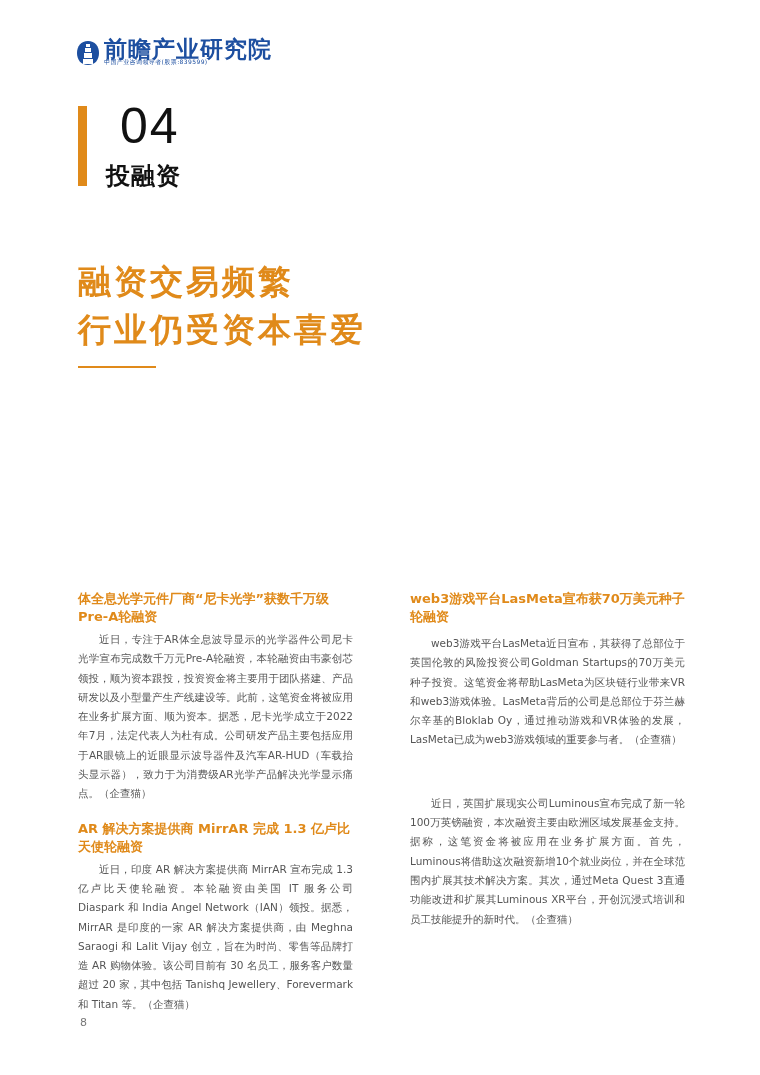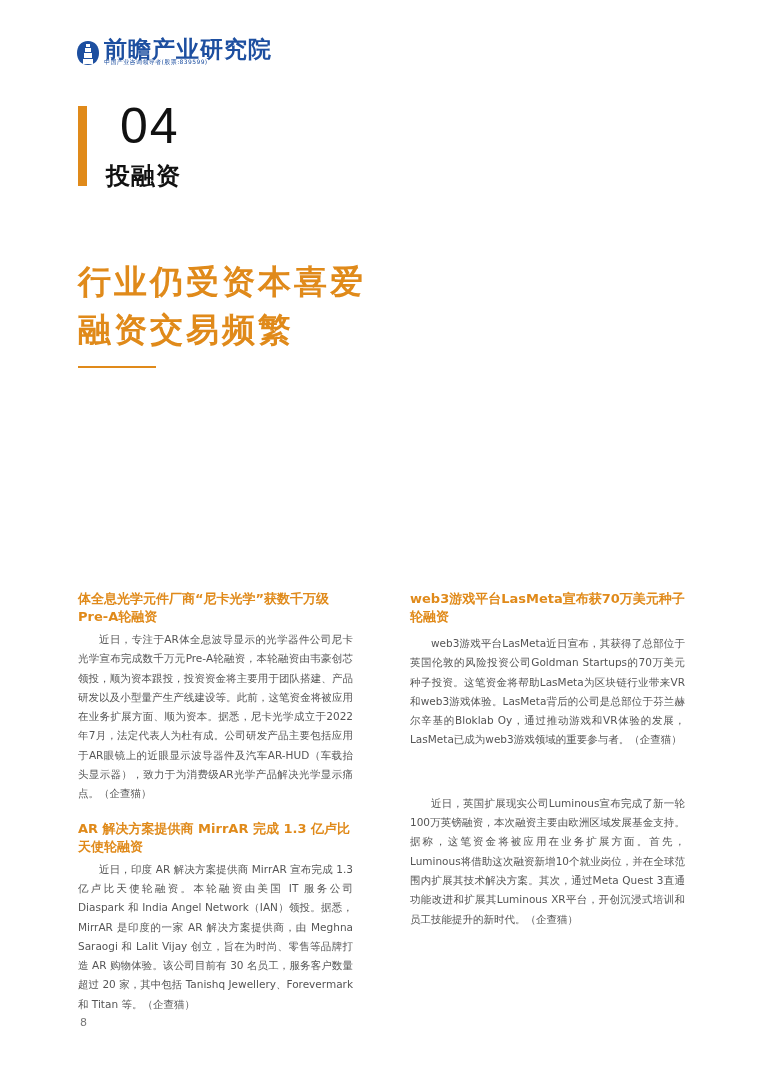--- a/index.html
+++ b/index.html
@@ -48,22 +48,22 @@
     <span class="logo-name">前瞻产业研究院</span>
     <span class="logo-sub">中国产业咨询领导者(股票:839599)</span>
   </div>
 </div>
 
 <div class="section-bar"></div>
 <div class="section-num">04</div>
 <div class="section-title">投融资</div>
 
 <div class="headline">
+  <div>融资交易频繁</div>
   <div>行业仍受资本喜爱</div>
-  <div>融资交易频繁</div>
 </div>
 <div class="headline-rule"></div>
 
 <div class="col col-left">
   <div class="art">
     <h3 class="art-title">体全息光学元件厂商“尼卡光学”获数千万级Pre-A轮融资</h3>
     <p class="art-body">近日，专注于AR体全息波导显示的光学器件公司尼卡光学宣布完成数千万元Pre-A轮融资，本轮融资由韦豪创芯领投，顺为资本跟投，投资资金将主要用于团队搭建、产品研发以及小型量产生产线建设等。此前，这笔资金将被应用在业务扩展方面、顺为资本。据悉，尼卡光学成立于2022年7月，法定代表人为杜有成。公司研发产品主要包括应用于AR眼镜上的近眼显示波导器件及汽车AR-HUD（车载抬头显示器），致力于为消费级AR光学产品解决光学显示痛点。（企查猫）</p>
   </div>
   <div class="art">
     <h3 class="art-title">AR 解决方案提供商 MirrAR 完成 1.3 亿卢比天使轮融资</h3>

